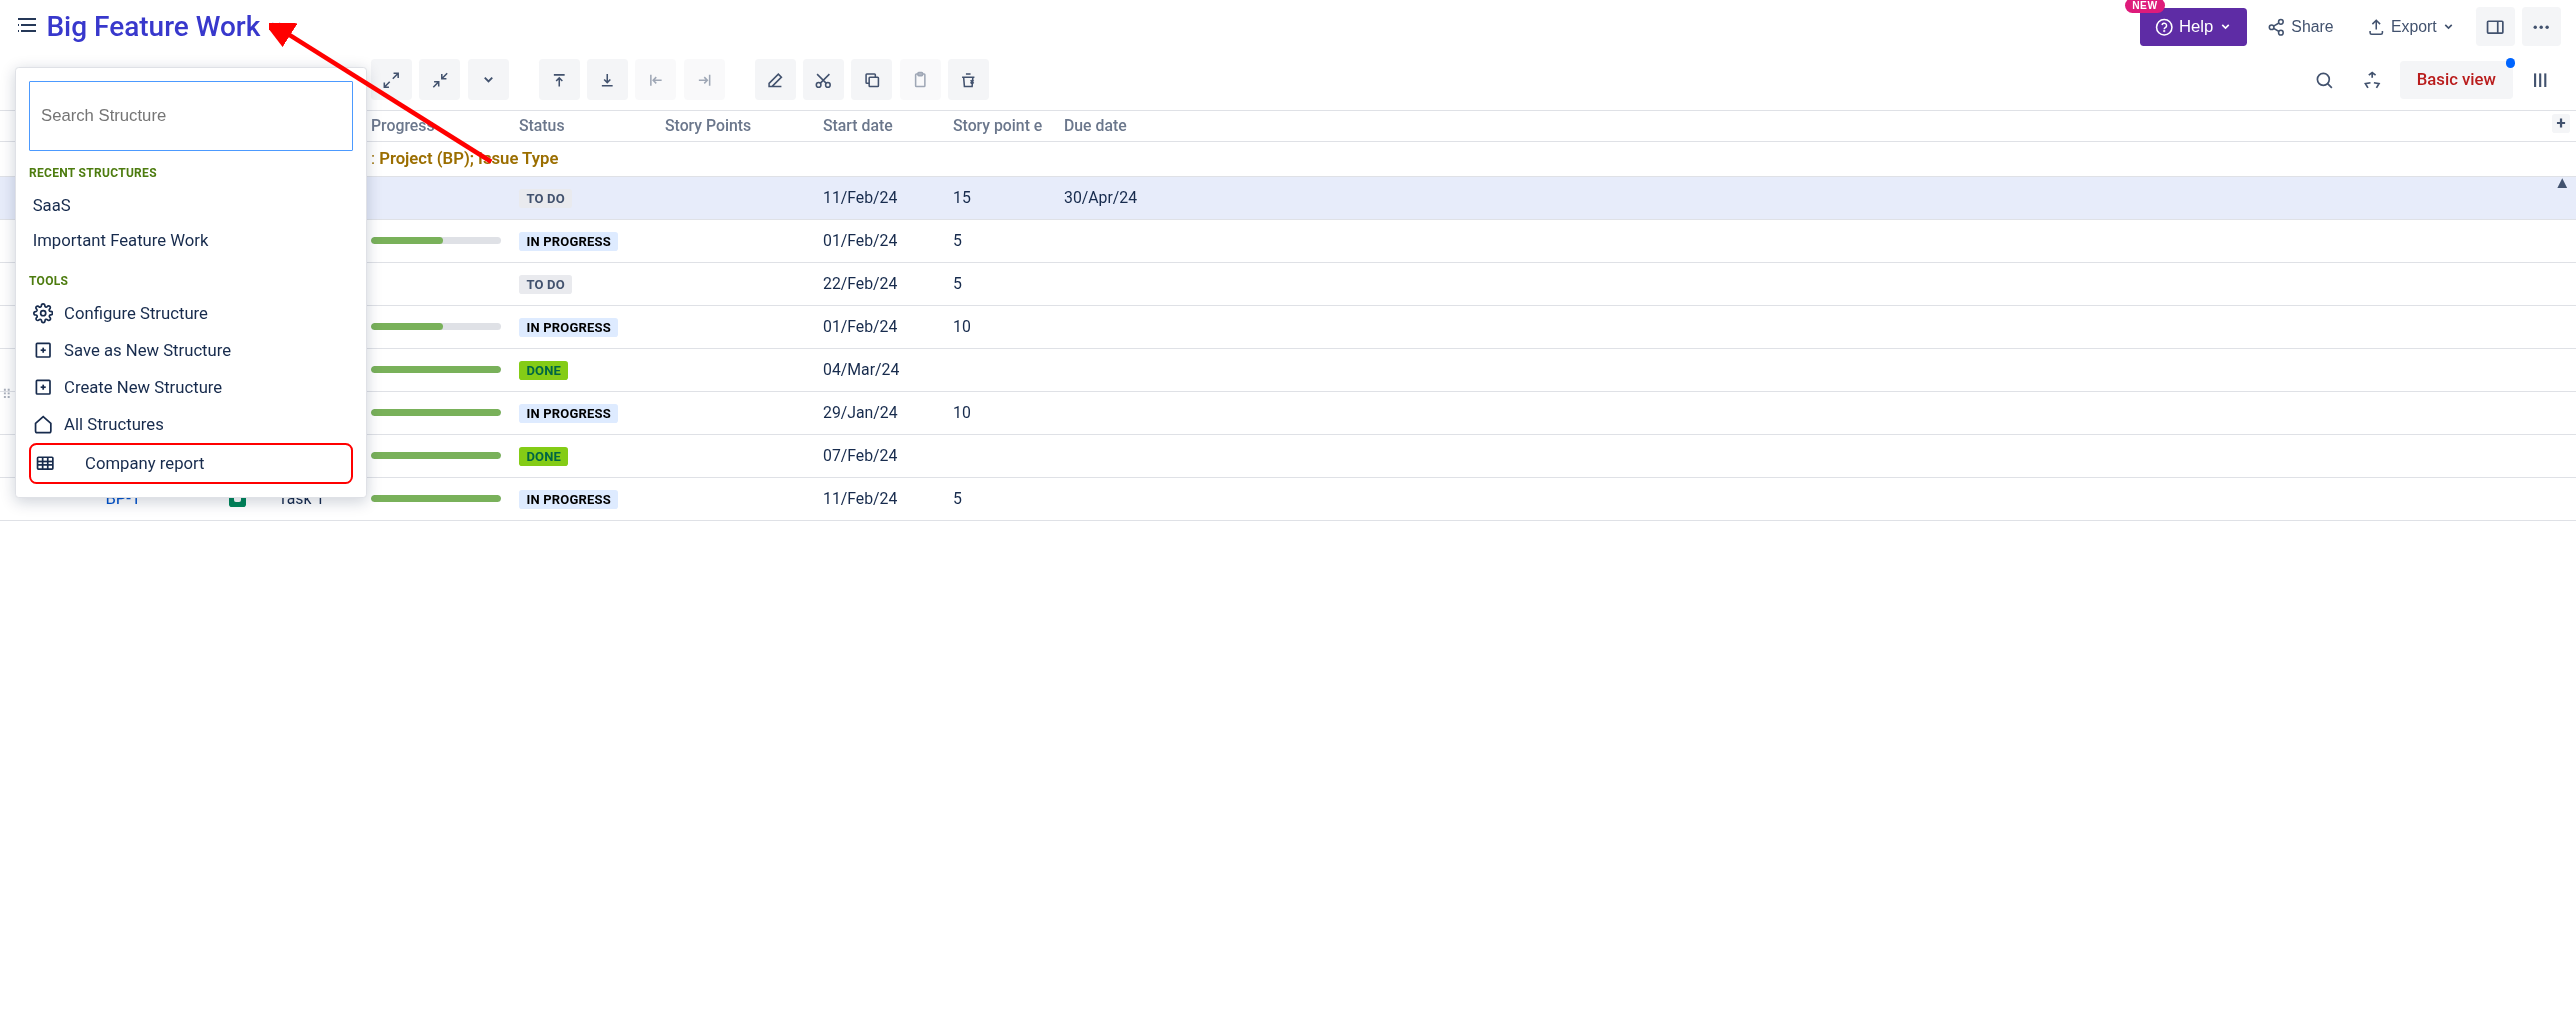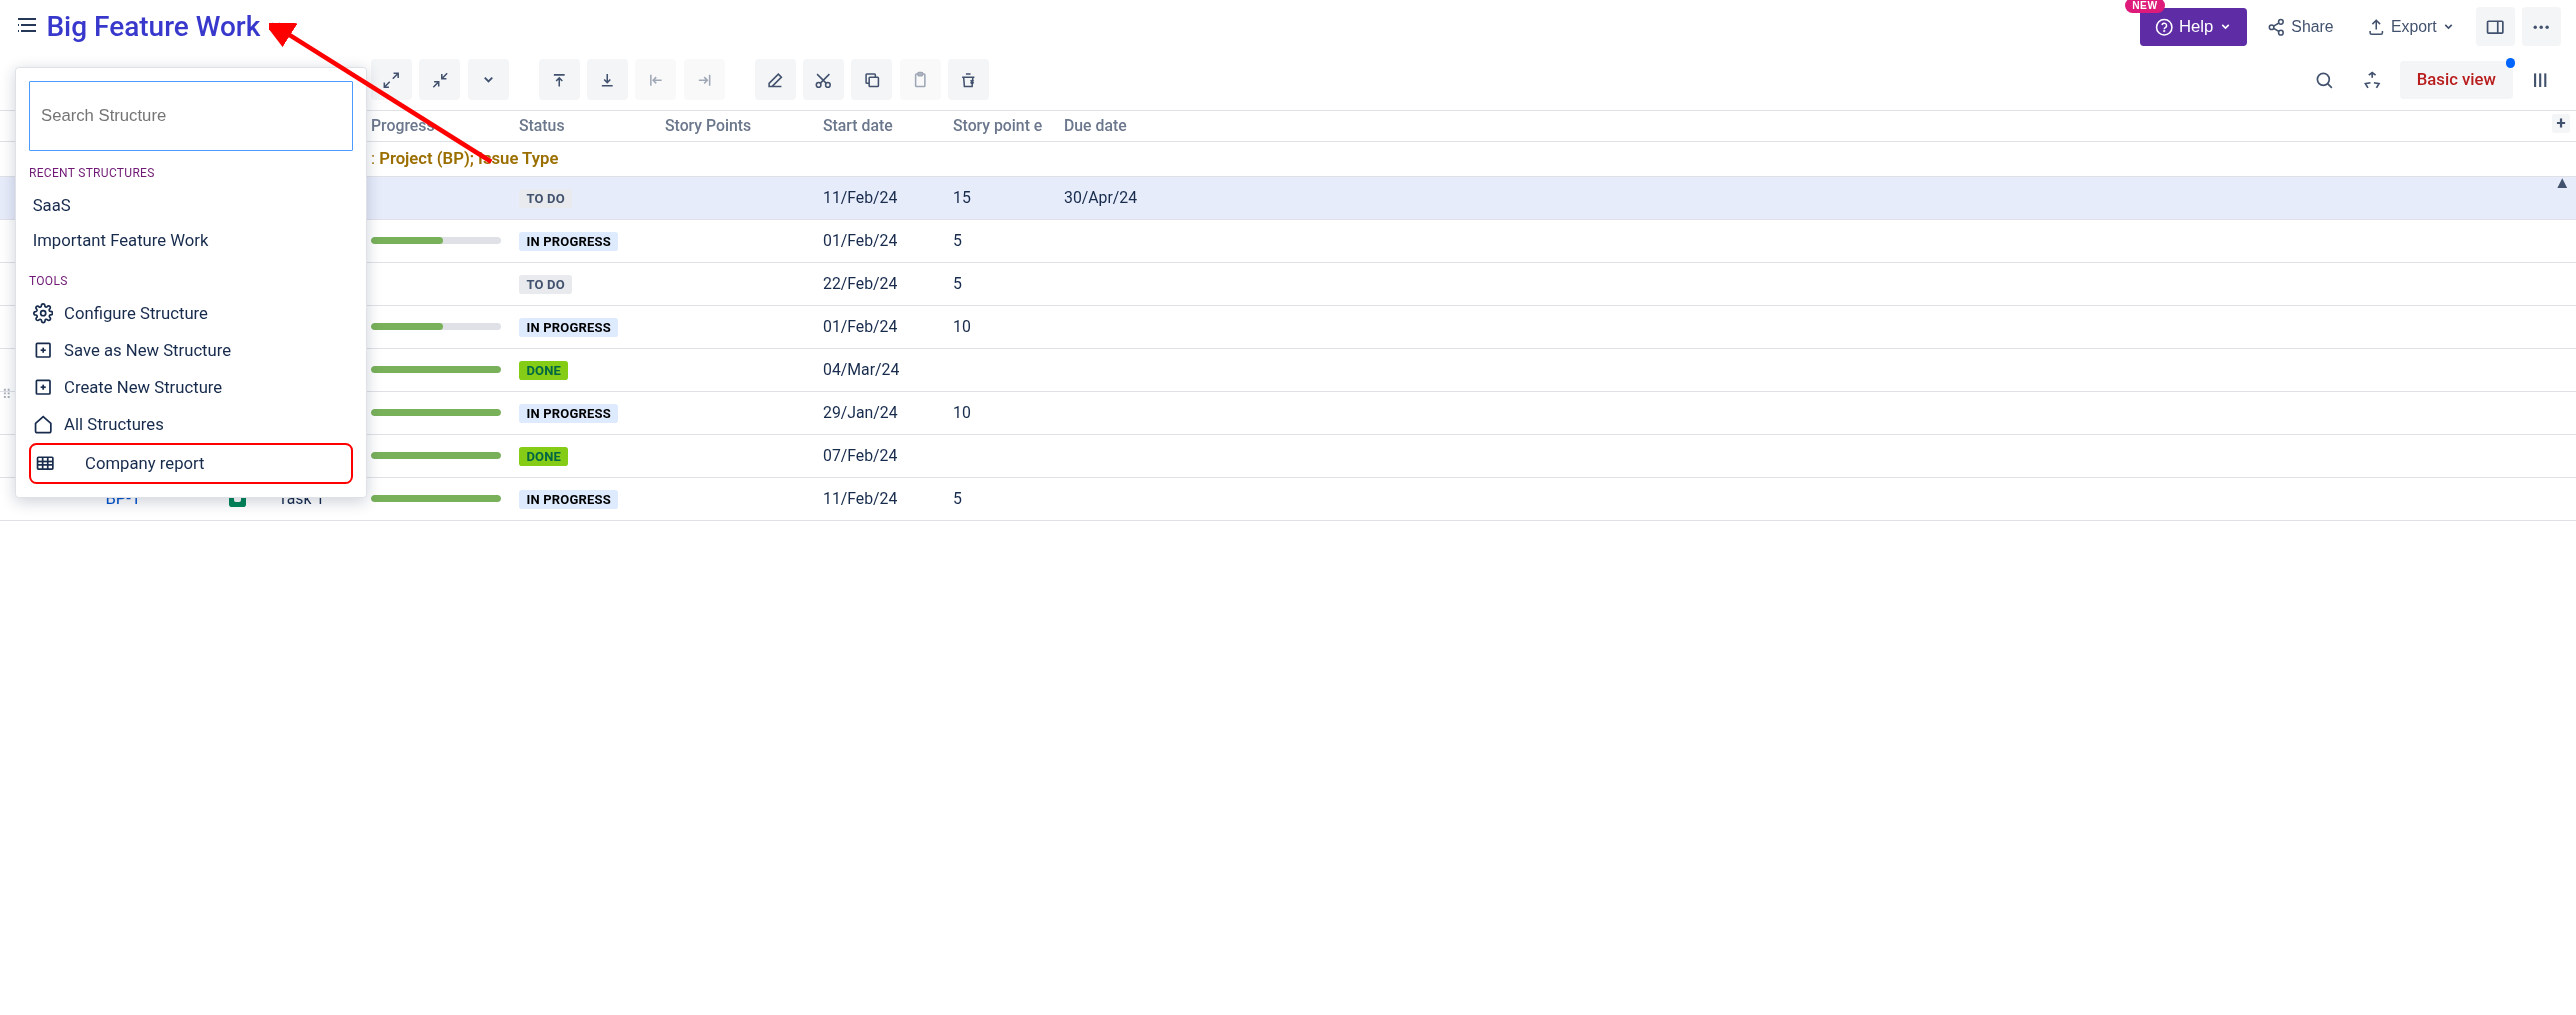--- a/index.html
+++ b/index.html
@@ -22,21 +22,21 @@
 .toolbar-row { display: flex; align-items: center; padding: 5.6px 15px 9.3px 371px; gap: 7.4px; }
 .tool-btn { width: 41px; height: 41px; border-radius: 3.7px; display: inline-flex; align-items: center; justify-content: center; background: #f4f5f7; color: #42526E; cursor: pointer; border: none; }
 .tool-btn.off { opacity: 0.5; }
 .toolbar-row .spacer { flex: 1; }
 .basic-view { background: #f4f5f7; padding: 9.3px 16.7px; border-radius: 3.7px; color: #b91c1c; font-size: 16.7px; font-weight: 500; display: inline-flex; align-items: center; cursor: pointer; position: relative; }
 .badge-dot { width: 9.3px; height: 9.3px; background: #0065FF; border-radius: 50%; position: absolute; top: -2.8px; right: -2.8px; }
 
 
 .dropdown { position: absolute; top: 67px; left: 15px; width: 352px; background: #fff; border: 0.9px solid #dfe1e6; border-radius: 3.7px; box-shadow: 0 3.7px 15px rgba(9,30,66,0.2); padding: 13px; z-index: 10; }
 .search-input { width: 100%; padding: 24px 11px; border: 1.9px solid #4C9AFF; border-radius: 1px; font-size: 16.7px; outline: none; }
-.dd-section { color: #701a75; font-size: 12px; font-weight: 400; margin: 15px 0 7.4px; letter-spacing: 0.3px; }
+.dd-section { color: #4d7c0f; font-size: 12px; font-weight: 700; margin: 15px 0 7.4px; letter-spacing: 0.3px; }
 .dd-item { display: flex; align-items: center; gap: 11px; padding: 8.3px 3.7px; font-size: 16.7px; color: #172B4D; cursor: pointer; border-radius: 3.7px; text-align: center; }
 .dd-item svg { flex-shrink: 0; }
 .highlight-box { border: 2.8px solid #ff0000; border-radius: 7.4px; gap: 30px; }
 
 
 .table-head { display: flex; border-top: 0.9px solid #dfe1e6; border-bottom: 0.9px solid #dfe1e6; padding: 5.6px 37px 5.6px 0; font-size: 15.8px; color: #6B778C; font-weight: 500; background: #fff; position: relative; }
 .col-key { width: 371px; padding-left: 15px; }
 .col-prog { width: 148px; }
 .col-stat { width: 146px; }
 .col-sp { width: 158px; }

